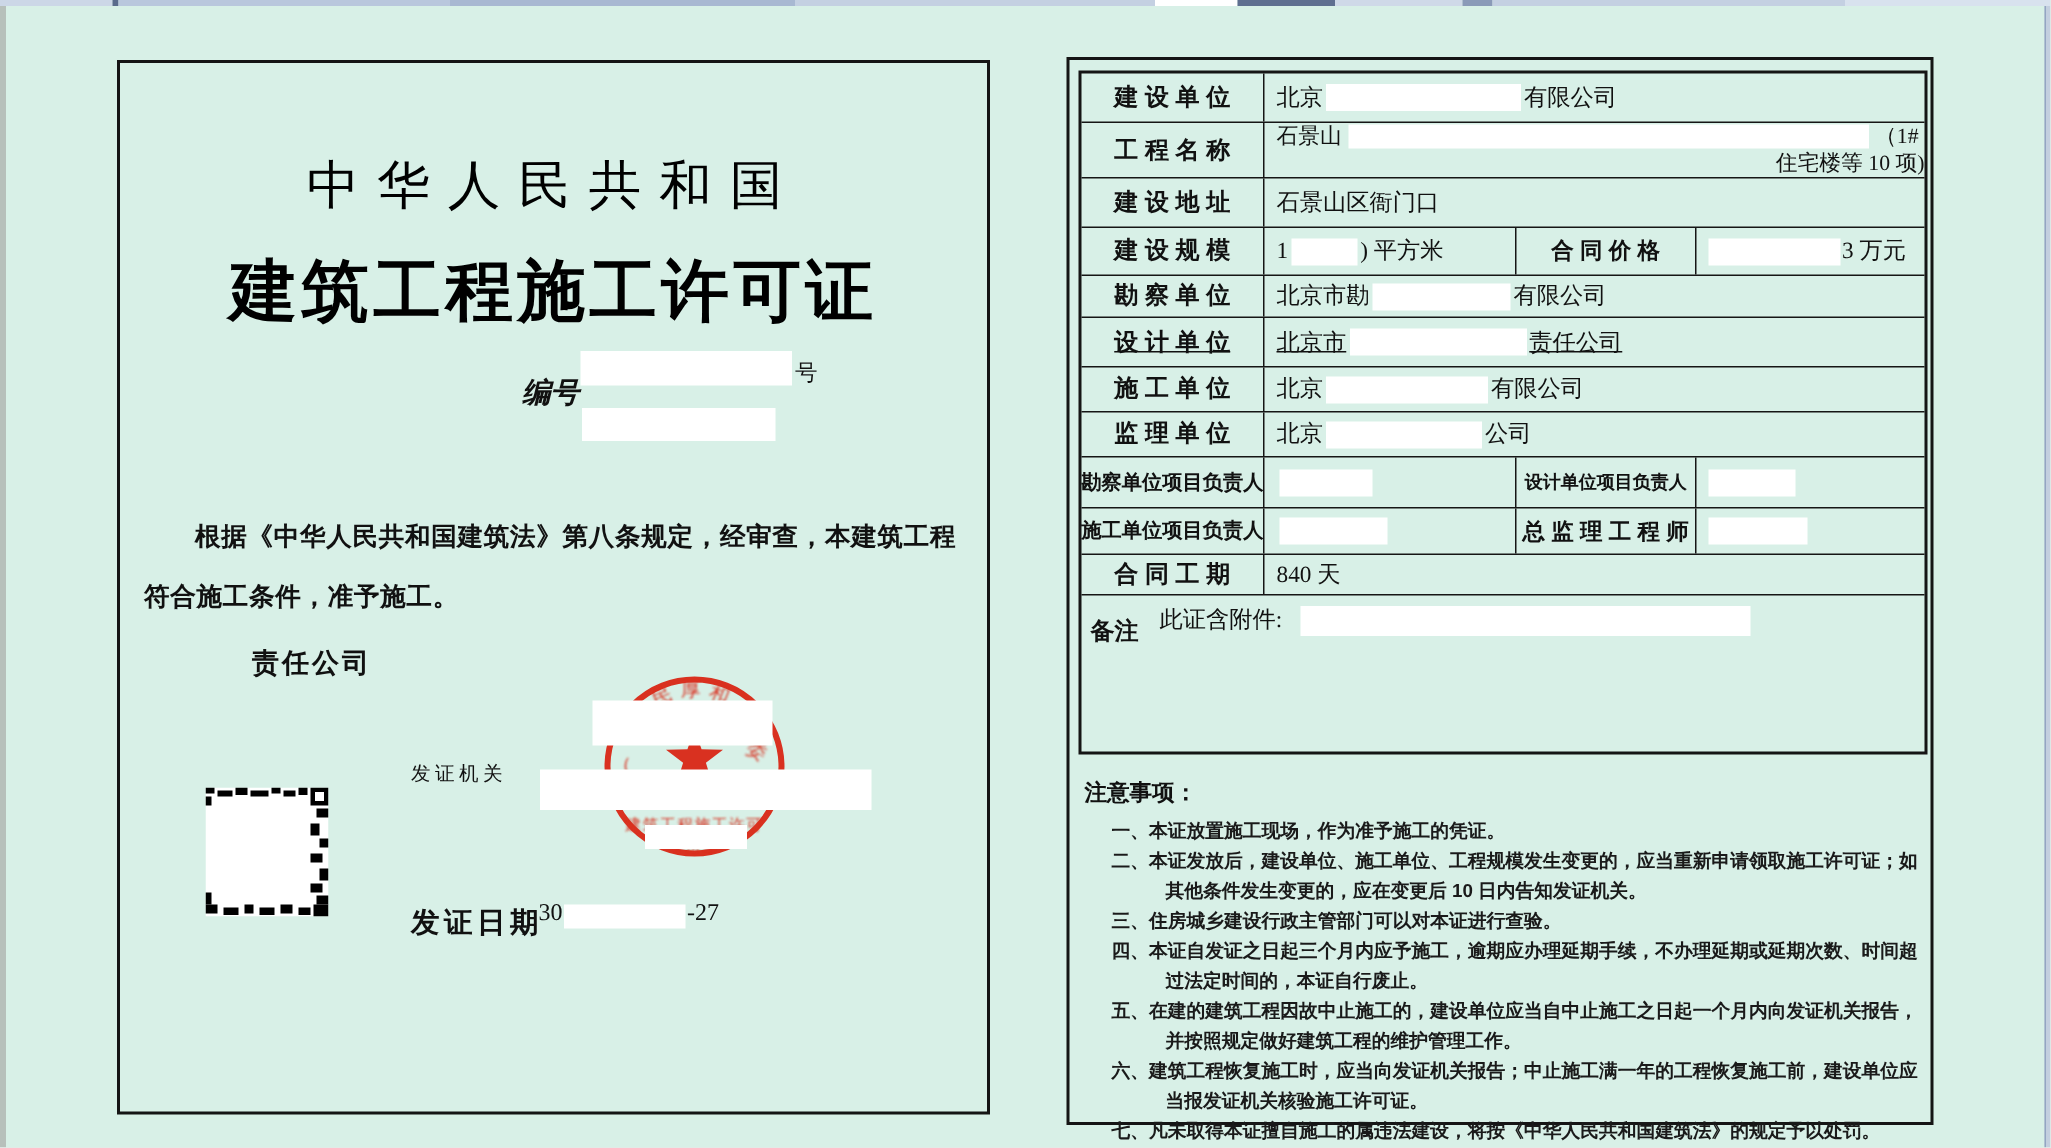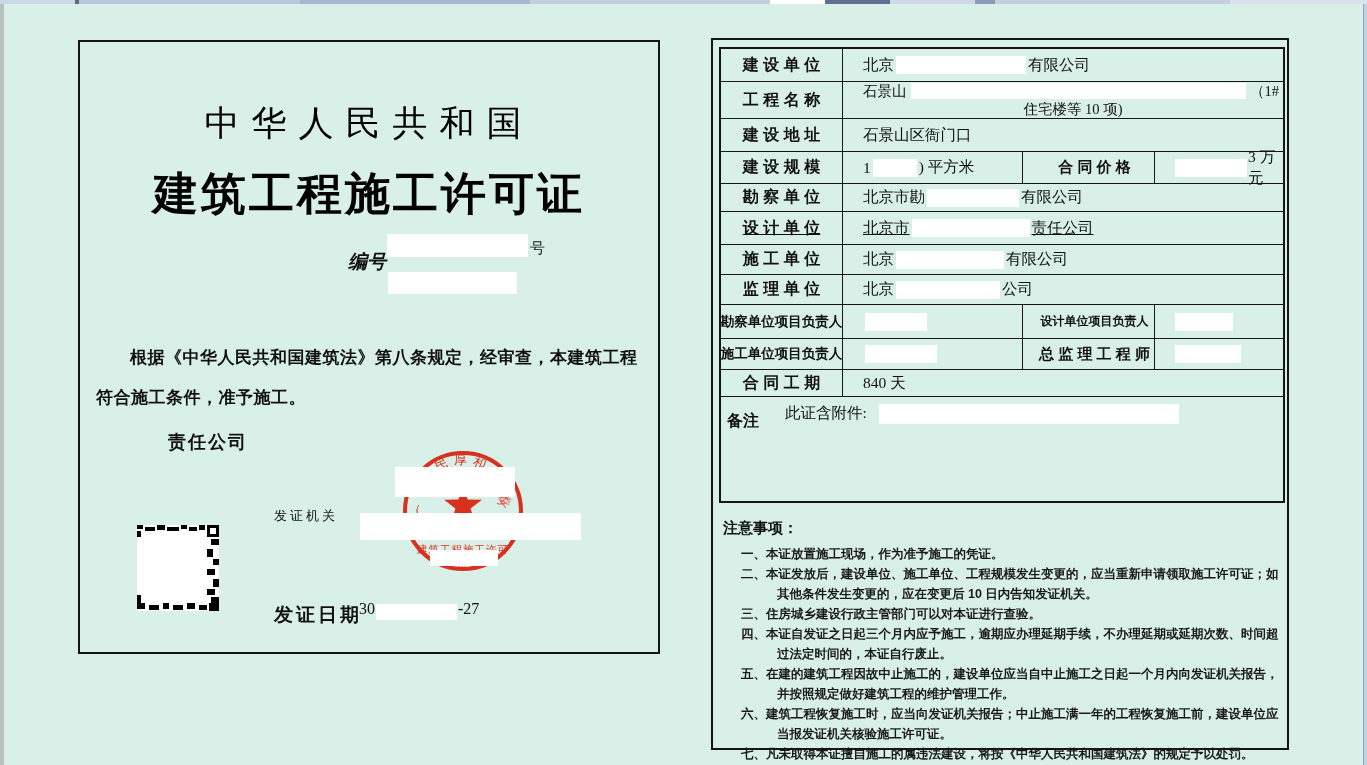--- a/index.html
+++ b/index.html
@@ -9,21 +9,21 @@
     background:#d8f0e7; color:#111;
     font-family:"Liberation Sans", sans-serif;
   }
   
   .topbar { position:absolute; left:0; top:0; width:1367px; height:4px; display:flex; }
   .topbar .seg { height:4px; }
   .edge-left  { position:absolute; left:0; top:4px; width:4px; height:761px; background:#b7c0bb; }
   .edge-right { position:absolute; right:0; top:4px; width:4px; height:761px; background:#c3cfdf; border-left:1px solid #93a5c2; }
 
   
-  .cover { position:absolute; left:78px; top:40px; width:582px; height:614px; border:2px solid #151515; }
+  .cover { position:absolute; left:78px; top:40px; width:582px; height:703px; border:2px solid #151515; }
   .cover-country {
     position:absolute; left:0; top:58px; width:100%; text-align:center;
     font-family:"Liberation Serif", serif; font-size:35px; letter-spacing:12px; color:#000;
   }
   .cover-title {
     position:absolute; left:0; top:122px; width:100%; text-align:center;
     font-weight:bold; font-size:45px; letter-spacing:3px; color:#000;
   }
   .serial-label { position:absolute; left:268px; top:207px; font-weight:bold; font-size:19px;font-style:italic; }
   .serial-suffix { position:absolute; left:450px; top:197px; font-family:"Liberation Serif", serif; font-size:15px; }
@@ -44,40 +44,40 @@
   
   .rbox.b1 { left:307px; top:192px; width:141px; height:23px; }
   .rbox.b2 { left:308px; top:230px; width:129px; height:22px; }
   .rbox.b3 { left:315px; top:425px; width:120px; height:30px; }
   .rbox.b4 { left:280px; top:471px; width:221px; height:27px; }
   .rbox.b5 { left:350px; top:508px; width:68px;  height:16px; }
 
   
   .details { position:absolute; left:711px; top:38px; width:578px; height:712px; border:2px solid #151515; }
   .cert-table { position:absolute; left:6px; top:7px; width:566px; border:2px solid #151515; }
-  .t-row { display:flex; border-bottom:1.5px solid #151515; align-items:stretch;gap:12px; }
+  .t-row { display:flex; border-bottom:1.5px solid #151515; align-items:stretch; }
   .t-row:last-child { border-bottom:none; }
   .t-label {
     width:122px; flex:none; display:flex; align-items:center; justify-content:center;
     font-weight:bold; font-size:16px; border-right:1.5px solid #151515; white-space:nowrap;
   }
   .t-label.sm { font-size:13.5px; }
   .t-value {
     flex:1; display:flex; align-items:center; padding-left:8px;
     font-family:"Liberation Serif", serif; font-size:15.5px; white-space:nowrap;
   }
   .t-value .redact { height:18px; margin:0 2px; }
   .t-value.fixed1 { width:168px; flex:none; border-right:1.5px solid #151515; }
   .t-label2 {
     width:120px; flex:none; display:flex; align-items:center; justify-content:center;
     font-weight:bold; font-size:15px; border-right:1.5px solid #151515; white-space:nowrap;
   }
   .t-label2.sm { font-size:12px; }
   .t-value2 { flex:1; display:flex; align-items:center; padding-left:8px; font-family:"Liberation Serif", serif; font-size:15.5px; }
-  .t-value.col { flex-direction:column; align-items:center; justify-content:center; line-height:18px; }
+  .t-value.col { flex-direction:column; align-items:flex-end; justify-content:center; line-height:18px; }
   .proj-line1 { display:flex; align-items:center; width:100%; }
   .proj-line1 .redact { flex:1; height:16px; margin:0 4px; }
   .remark-row { padding:4px 6px; align-items:flex-start; }
   .remark-label { font-weight:bold; font-size:16px; margin-top:10px; font-family:"Liberation Sans", sans-serif; }
   .remark-content { font-family:"Liberation Serif", serif; font-size:15.5px; margin:2px 0 0 14px; display:flex; align-items:center; }
   .remark-content .redact { width:300px; height:20px; margin-left:12px; }
 
   .notes { position:absolute; left:10px; top:467px; width:558px; }
   .notes-heading { font-weight:bold; font-size:15px;margin-top:12px; }
   .notes-list { margin-top:6px; padding-left:18px; }

